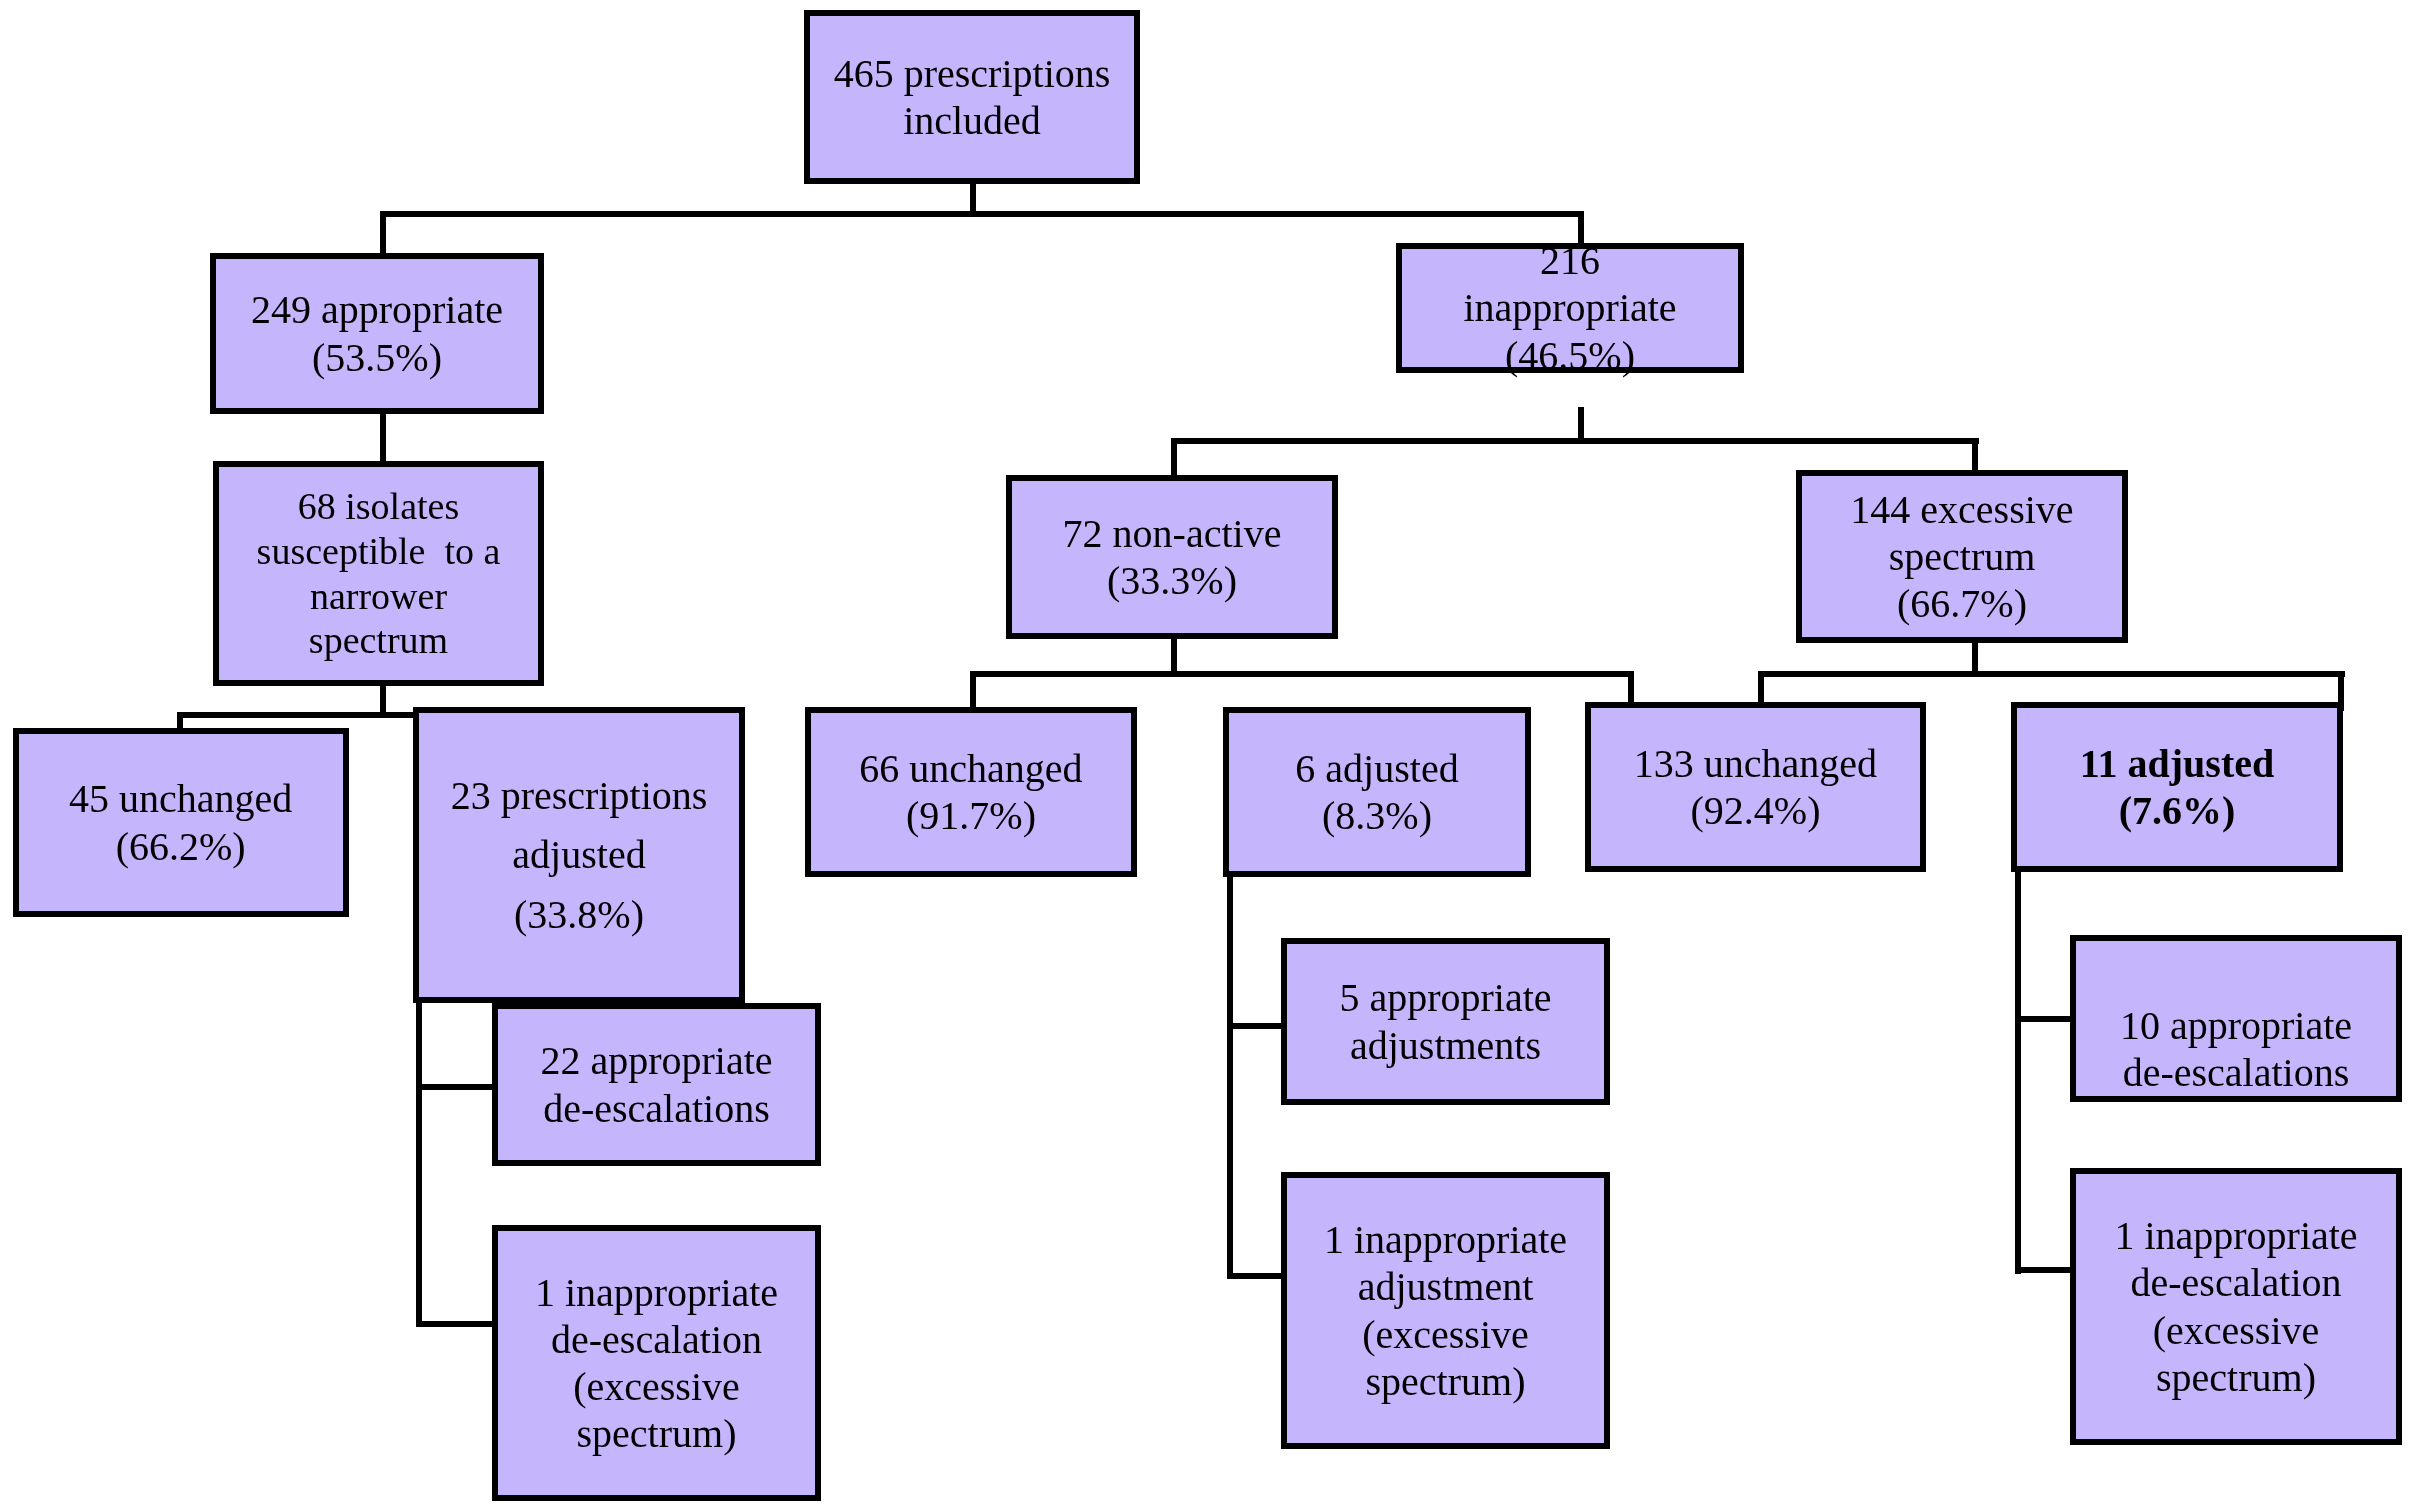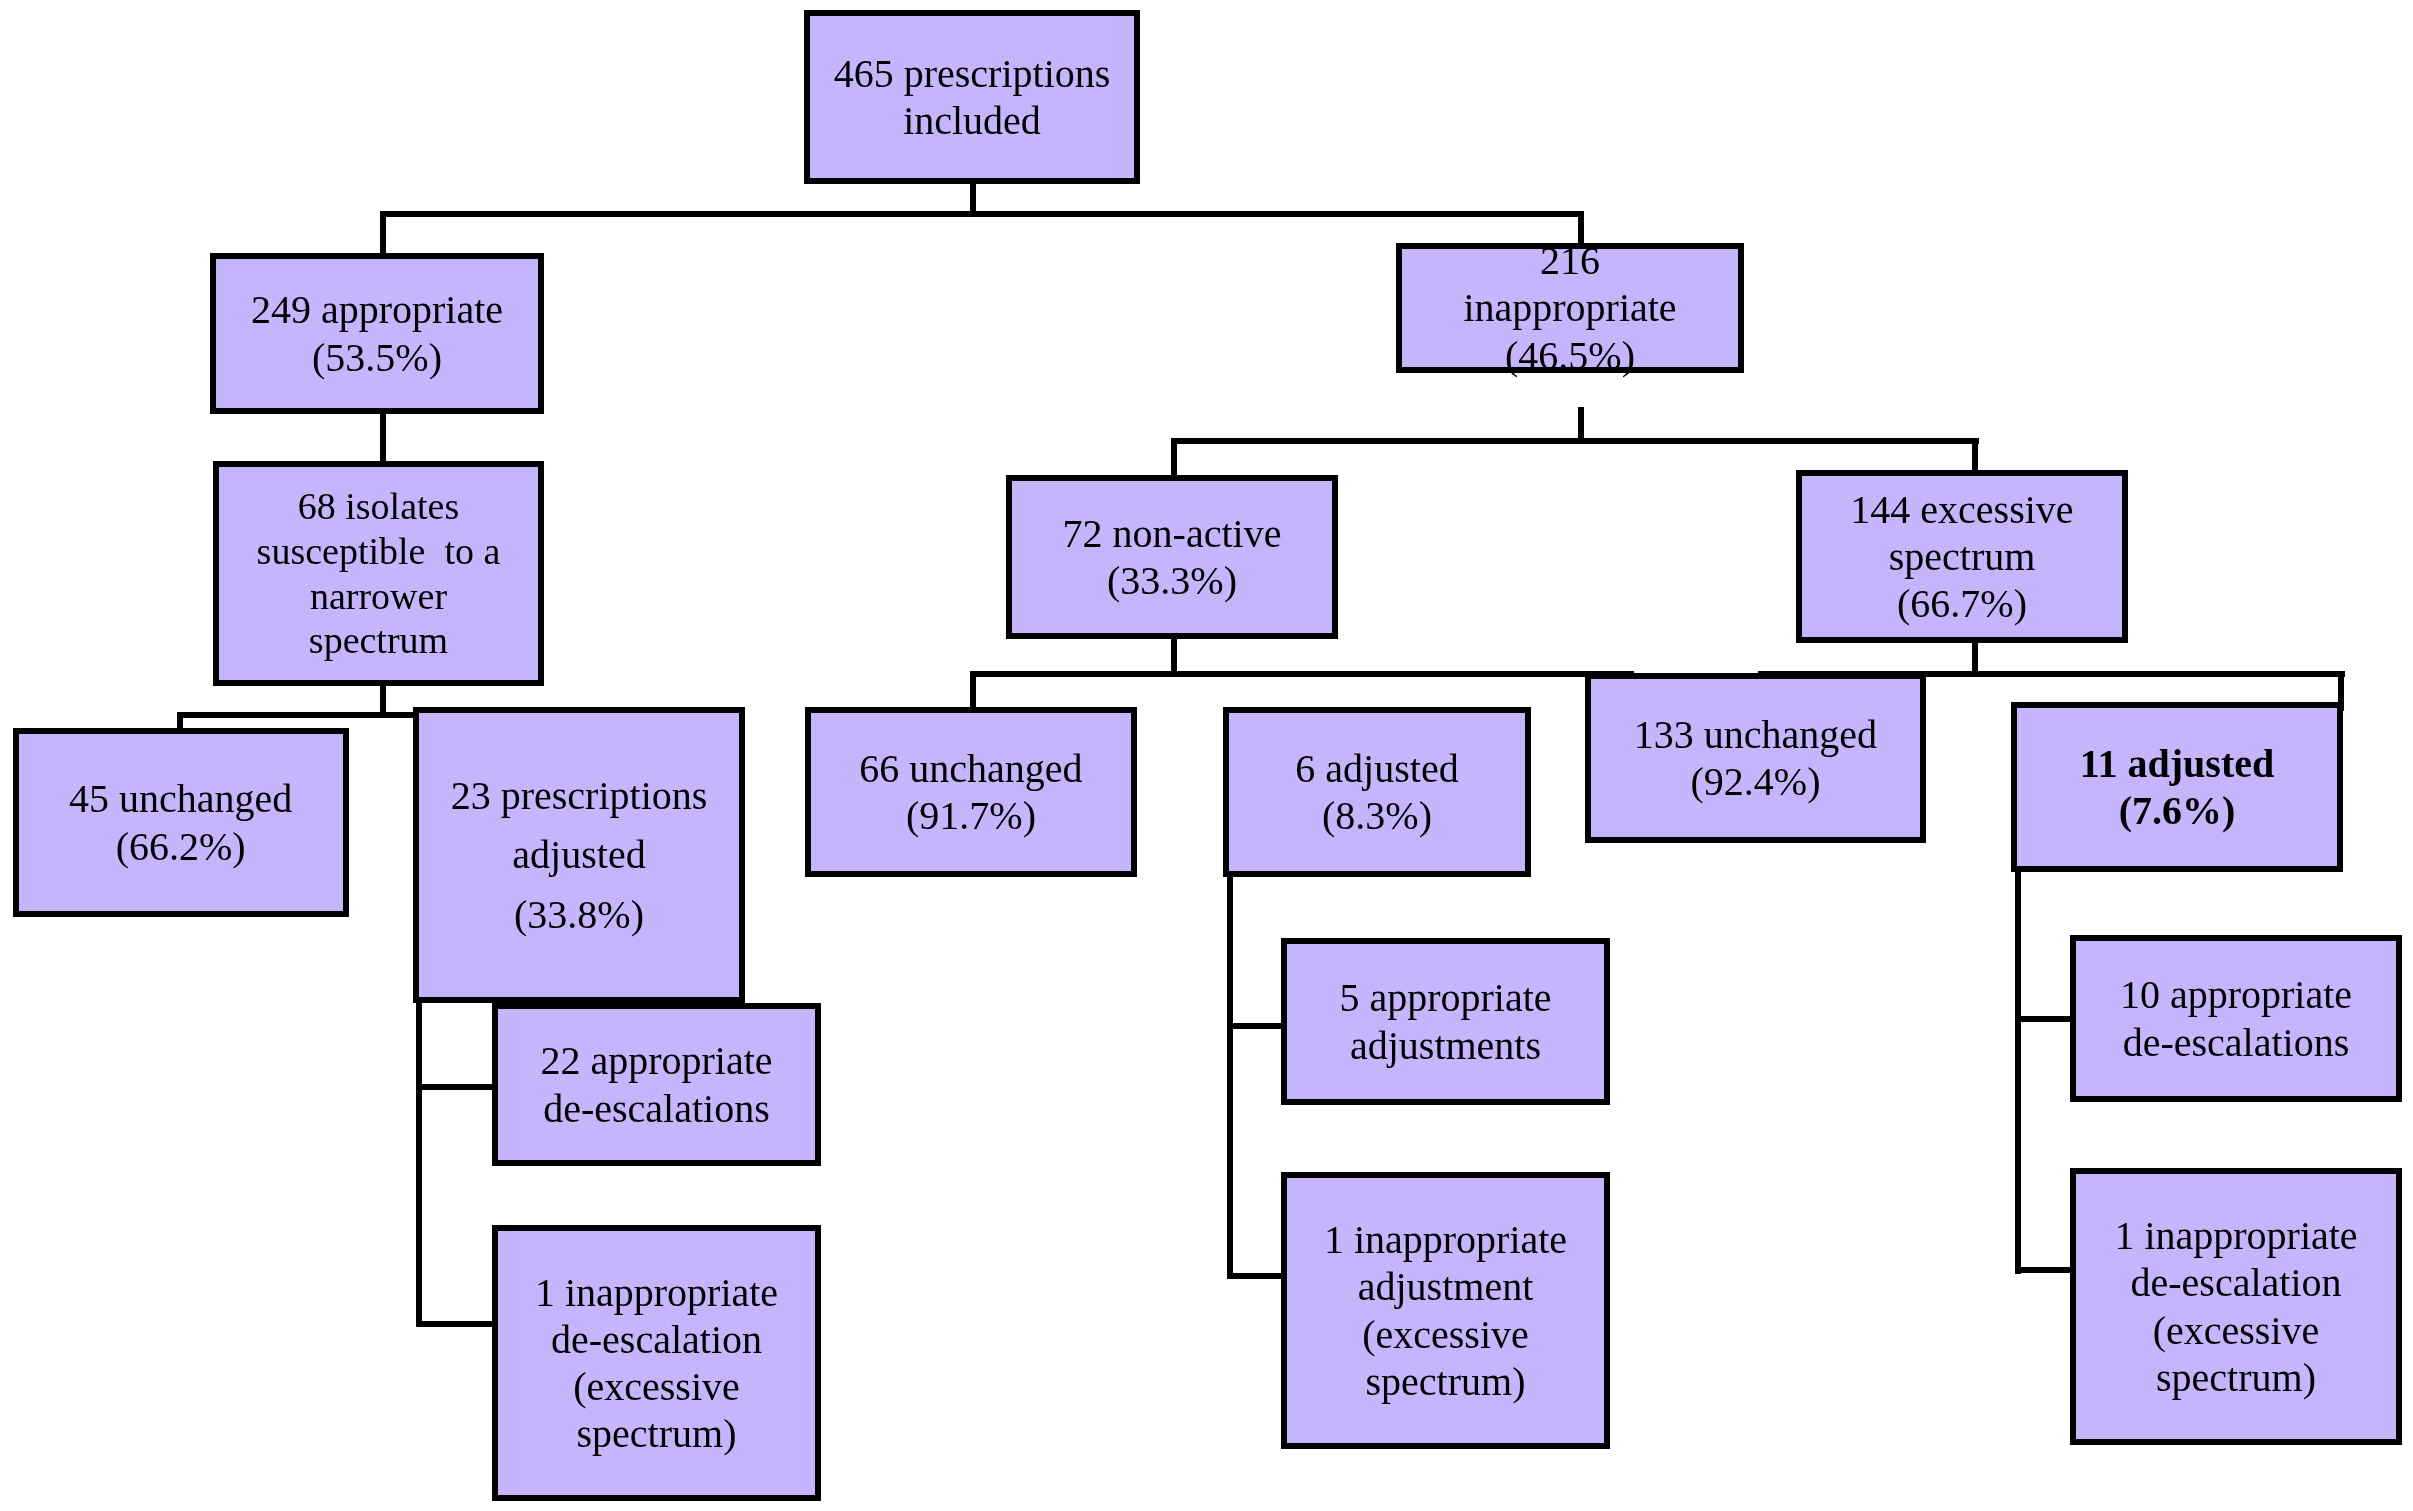--- a/index.html
+++ b/index.html
@@ -136,21 +136,21 @@
   <div class="node s-big" style="left:805px; top:707px; width:332px; height:170px;">
     <span class="ln">66 unchanged</span>
     <span class="ln">(91.7%)</span>
   </div>
 
   <div class="node s-big" style="left:1223px; top:707px; width:308px; height:170px;">
     <span class="ln">6 adjusted</span>
     <span class="ln">(8.3%)</span>
   </div>
 
-  <div class="node s-big" style="left:1585px; top:673px; width:341px; height:170px;">
+  <div class="node s-big" style="left:1585px; top:702px; width:341px; height:170px;">
     <span class="ln">133 unchanged</span>
     <span class="ln">(92.4%)</span>
   </div>
 
   <div class="node s-big" style="left:2011px; top:702px; width:332px; height:170px;font-weight:bold;">
     <span class="ln">11 adjusted</span>
     <span class="ln">(7.6%)</span>
   </div>
 
   <div class="node s-big" style="left:492px; top:1003px; width:329px; height:163px;">
@@ -170,21 +170,21 @@
     <span class="ln">adjustments</span>
   </div>
 
   <div class="node s-big" style="left:1281px; top:1172px; width:329px; height:277px;">
     <span class="ln">1 inappropriate</span>
     <span class="ln">adjustment</span>
     <span class="ln">(excessive</span>
     <span class="ln">spectrum)</span>
   </div>
 
-  <div class="node s-big" style="left:2070px; top:935px; width:332px; height:167px;">
+  <div class="node s-big" style="left:2070px; top:935px; width:332px; height:167px;justify-content:flex-end;">
     <span class="ln">10 appropriate</span>
     <span class="ln">de-escalations</span>
   </div>
 
   <div class="node s-big" style="left:2070px; top:1168px; width:332px; height:277px;">
     <span class="ln">1 inappropriate</span>
     <span class="ln">de-escalation</span>
     <span class="ln">(excessive</span>
     <span class="ln">spectrum)</span>
   </div>

